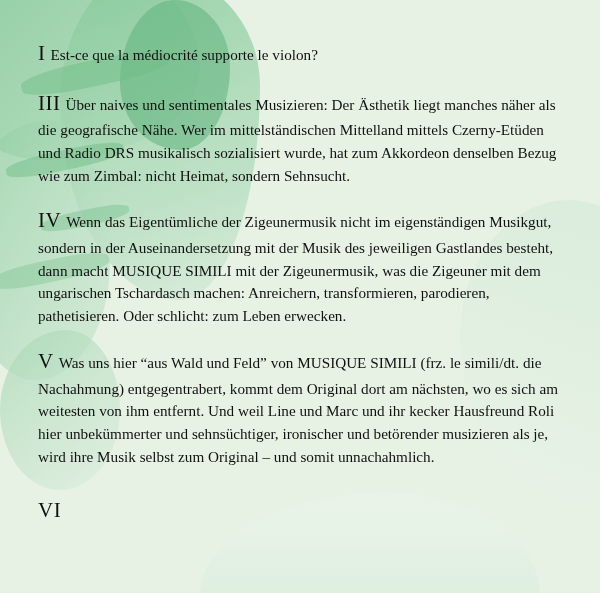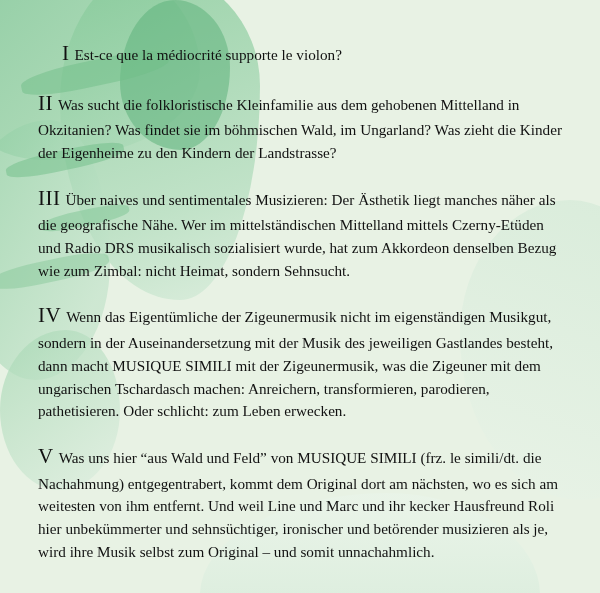--- a/index.html
+++ b/index.html
@@ -119,21 +119,20 @@
   .para {
     margin: 0 0 18px 0;
     font-size: 15.2px;
     line-height: 1.50;
     text-align: left;
     color: #111;
   }
 
   .para.first {
     margin-top: 8px;
-    margin-left: 24px;
   }
 
   .numeral {
     font-size: 21px;
     letter-spacing: 0.5px;
     margin-right: 5px;
     vertical-align: baseline;
   }
 
   .para.last {
@@ -159,23 +158,20 @@
     <div class="streak s3"></div>
     <div class="streak s4"></div>
   </div>
 
   <div class="content">
 
     <p class="para first">
       <span class="numeral">I</span><span>Est-ce que la médiocrité supporte le violon?</span>
     </p>
 
-    <p class="para">
-      <span class="numeral">II</span><span>Was sucht die folkloristische Kleinfamilie aus dem gehobenen Mittelland in Okzitanien? Was findet sie im böhmischen Wald, im Ungarland? Was zieht die Kinder der Eigenheime zu den Kindern der Landstrasse?</span>
-    </p>
 
     <p class="para">
       <span class="numeral">III</span><span>Über naives und sentimentales Musizieren: Der Ästhetik liegt manches näher als die geografische Nähe. Wer im mittelständischen Mittelland mittels Czerny-Etüden und Radio DRS musikalisch sozialisiert wurde, hat zum Akkordeon denselben Bezug wie zum Zimbal: nicht Heimat, sondern Sehnsucht.</span>
     </p>
 
     <p class="para">
       <span class="numeral">IV</span><span>Wenn das Eigentümliche der Zigeunermusik nicht im eigenständigen Musikgut, sondern in der Auseinandersetzung mit der Musik des jeweiligen Gastlandes besteht, dann macht MUSIQUE SIMILI mit der Zigeunermusik, was die Zigeuner mit dem ungarischen Tschardasch machen: Anreichern, transformieren, parodieren, pathetisieren. Oder schlicht: zum Leben erwecken.</span>
     </p>
 
     <p class="para">

